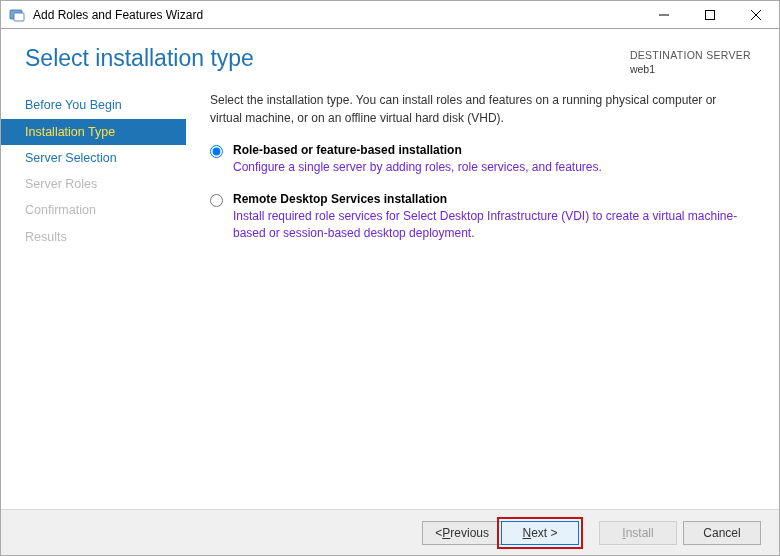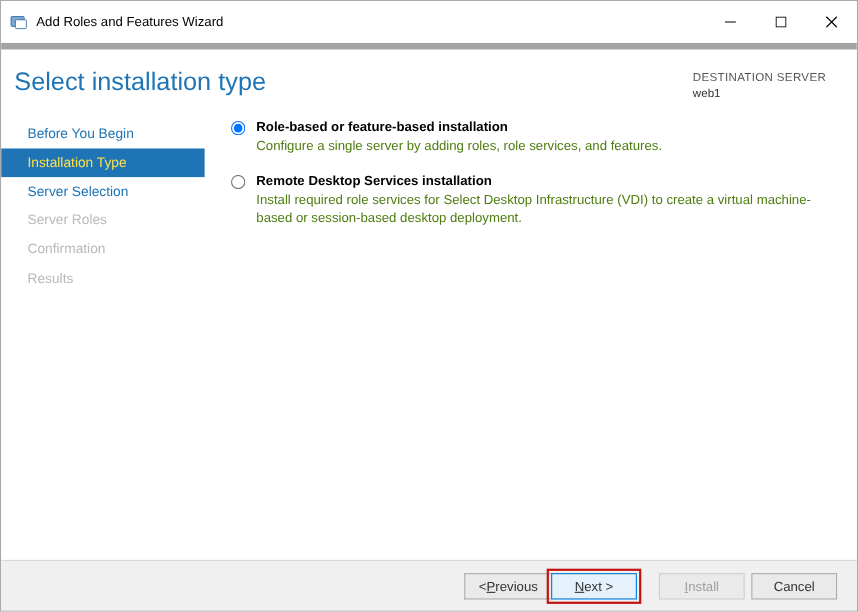--- a/index.html
+++ b/index.html
@@ -10,25 +10,25 @@
     background: #fff;
     width: 780px;
     height: 556px;
     overflow: hidden;
     border: 1px solid #aaa;
     display: flex;
     flex-direction: column;
   }
   
   .titlebar {
-    height: 44px;
+    height: 28px;
     display: flex;
     align-items: center;
     padding: 0 0 0 8px;
-    border-bottom: 6px solid #a3a3a3;
+    border-bottom: 1px solid #a3a3a3;
     background: #fff;
   }
   .titlebar .app-icon {
     width: 16px; height: 16px;
     margin-right: 8px;
     display: inline-flex;
     align-items: center;
     justify-content: center;
   }
   .titlebar .title {
@@ -45,21 +45,21 @@
     display: flex;
     align-items: center;
     justify-content: center;
     color: #000;
   }
   .win-btn svg { stroke: #000; }
   
   .header {
     display: flex;
     align-items: flex-start;
-    padding: 16px 28px 8px 12px;
+    padding: 16px 28px 8px 24px;
   }
   .header .heading {
     color: #1e74b4;
     font-size: 23px;
     font-weight: 400;
     flex: 1;
     margin: 0;
   }
   .dest-block {
     font-size: 10.5px;
@@ -115,21 +115,21 @@
   }
   .option .radio {
     margin: 2px 10px 0 0;
   }
   .option .optbody .opt-title {
     font-weight: 600;
     color: #000;
     margin-bottom: 2px;
   }
   .option .optbody .opt-desc {
-    color: #4d7c0f;
+    color: #6d28d9;
     line-height: 1.4;
   }
   
   .footer {
     height: 46px;
     background: #f0f0f0;
     border-top: 1px solid #d8d8d8;
     display: flex;
     align-items: center;
     justify-content: flex-end;
@@ -210,20 +210,21 @@
   <div class="sidebar">
     <div class="sidebar-item">Before You Begin</div>
     <div class="sidebar-item active">Installation Type</div>
     <div class="sidebar-item">Server Selection</div>
     <div class="sidebar-item disabled">Server Roles</div>
     <div class="sidebar-item disabled">Confirmation</div>
     <div class="sidebar-item disabled">Results</div>
   </div>
 
   <div class="content">
+    <div class="intro">Select the installation type. You can install roles and features on a running physical computer or virtual machine, or on an offline virtual hard disk (VHD).</div>
 
     <label class="option">
       <input type="radio" class="radio" name="install-type" checked="" style="">
       <span class="optbody">
         <div class="opt-title">Role-based or feature-based installation</div>
         <div class="opt-desc">Configure a single server by adding roles, role services, and features.</div>
       </span>
     </label>
 
     <label class="option">

